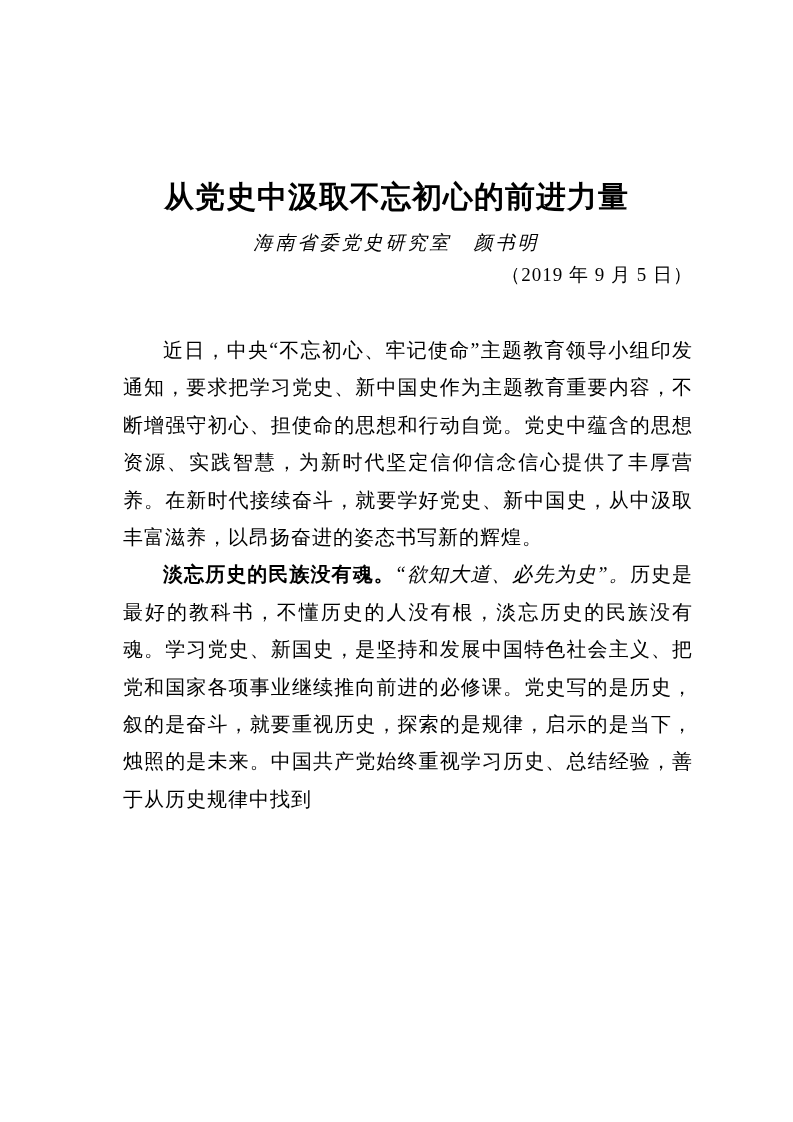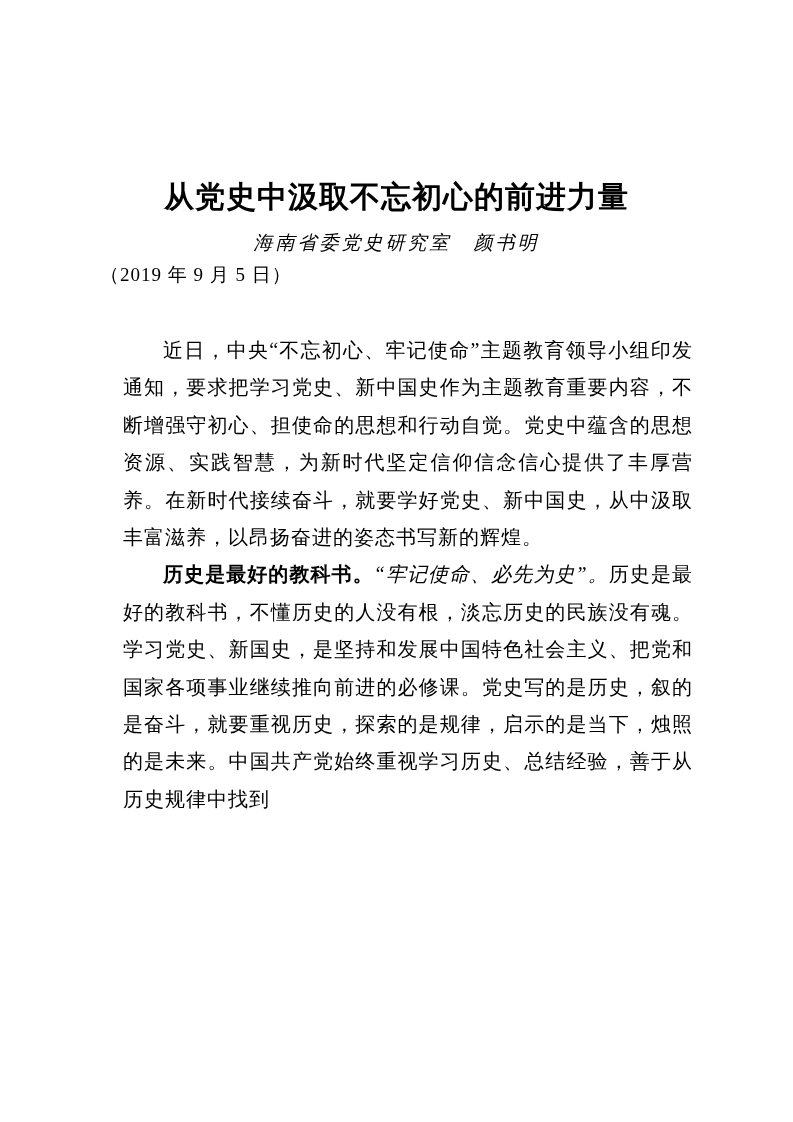--- a/index.html
+++ b/index.html
@@ -31,21 +31,21 @@
   }
   .doc-byline {
     text-align: center;
     font-size: 19px;
     line-height: 26px;
     letter-spacing: 3px;
     font-style: italic;
     margin: 0 0 6px 0;
   }
   .doc-dateline {
-    text-align: left;
+    text-align: right;
     font-size: 19px;
     line-height: 26px;
     letter-spacing: 1px;
     margin: 0 0 44px 0;
   }
   .doc-body {
     font-size: 20px;
     line-height: 37.4px;
     letter-spacing: 1px;
     text-align: justify;
@@ -70,15 +70,15 @@
   <h1 class="doc-title">从党史中汲取不忘初心的前进力量</h1>
 
   <div class="doc-byline">海南省委党史研究室　颜书明</div>
 
   <div class="doc-dateline">（2019 年 9 月 5 日）</div>
 
   <div class="doc-body">
     <p><span>近日，中央“不忘初心、牢记使命”主题教育领导小组印发通知，要求把学习党史、新中国史作为主题教育重要内容，不断增强守初心、担使命的思想和行动自觉。党史中蕴含的思想资源、实践智慧，为新时代坚定信仰信念信心提供了丰厚营养。在新时代接续奋斗，就要学好党史、新中国史，从中汲取丰富滋养，以昂扬奋进的姿态书写新的辉煌。</span></p>
 
 
-    <p><span class="run-bold">历史是最好的教科书。</span><span class="run-kai">“牢记使命、必先为史”。</span><span>历史是最好的教科书，不懂历史的人没有根，淡忘历史的民族没有魂。学习党史、新国史，是坚持和发展中国特色社会主义、把党和国家各项事业继续推向前进的必修课。党史写的是历史，叙的是奋斗，就要重视历史，探索的是规律，启示的是当下，烛照的是未来。中国共产党始终重视学习历史、总结经验，善于从历史规律中找到</span></p>
+    <p><span class="run-bold">淡忘历史的民族没有魂。</span><span class="run-kai">“欲知大道、必先为史”。</span><span>历史是最好的教科书，不懂历史的人没有根，淡忘历史的民族没有魂。学习党史、新国史，是坚持和发展中国特色社会主义、把党和国家各项事业继续推向前进的必修课。党史写的是历史，叙的是奋斗，就要重视历史，探索的是规律，启示的是当下，烛照的是未来。中国共产党始终重视学习历史、总结经验，善于从历史规律中找到</span></p>
   </div>
 </div>
 
 </body></html>

